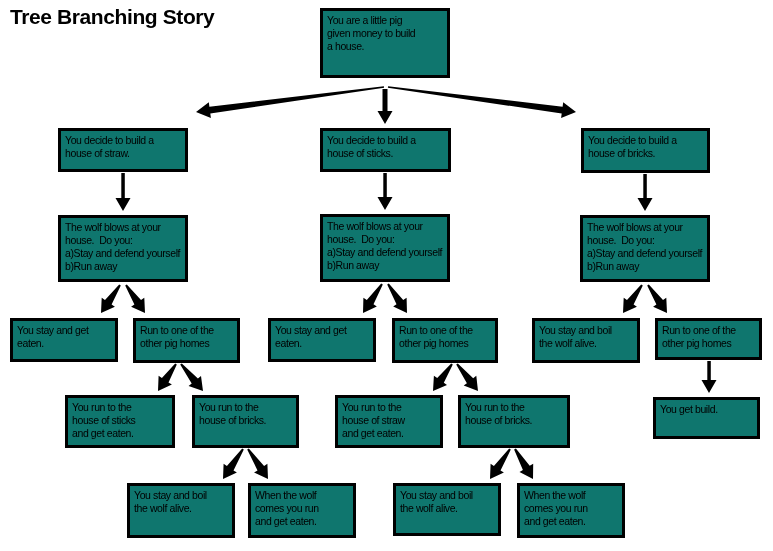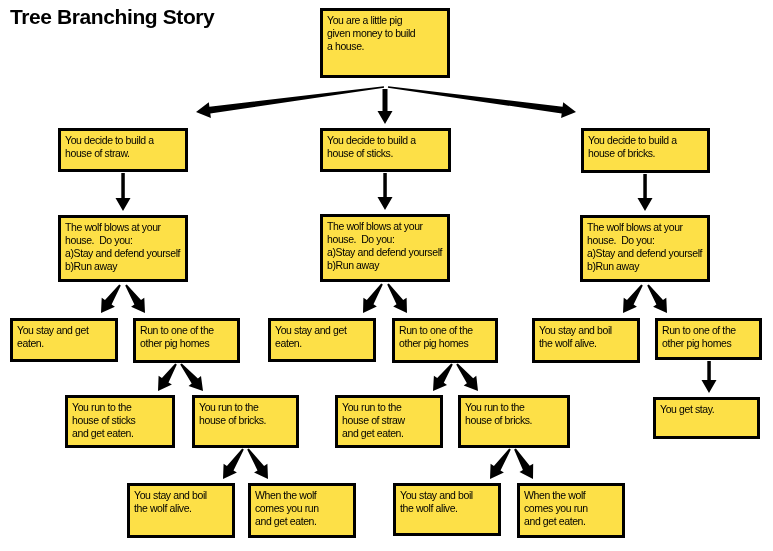--- a/index.html
+++ b/index.html
@@ -24,21 +24,21 @@
   }
   .arrows {
     position: absolute;
     left: 0;
     top: 0;
   }
   .node {
     position: absolute;
     box-sizing: border-box;
     border: 3px solid #000;
-    background: #fde047;
+    background: #0f766e;
     padding: 3px 2px 2px 4px;
     font-size: 10.5px;
     line-height: 13px;
     letter-spacing: -0.4px;
     white-space: pre-wrap;
     color: #000;
     overflow: hidden;
   }
 </style>
 </head>
@@ -107,21 +107,21 @@
   <div class="node" style="left:65px;  top:395px; width:110px; height:53px;">You run to the
 house of sticks
 and get eaten.</div>
   <div class="node" style="left:192px; top:395px; width:107px; height:53px;">You run to the
 house of bricks.</div>
   <div class="node" style="left:335px; top:395px; width:108px; height:53px;">You run to the
 house of straw
 and get eaten.</div>
   <div class="node" style="left:458px; top:395px; width:112px; height:53px;">You run to the
 house of bricks.</div>
-  <div class="node" style="left:653px; top:397px; width:107px; height:42px;">You get stay.</div>
+  <div class="node" style="left:653px; top:397px; width:107px; height:42px;">You get build.</div>
   <div class="node" style="left:127px; top:483px; width:108px; height:55px;">You stay and boil
 the wolf alive.</div>
   <div class="node" style="left:248px; top:483px; width:108px; height:55px;">When the wolf
 comes you run
 and get eaten.</div>
   <div class="node" style="left:393px; top:483px; width:108px; height:53px;">You stay and boil
 the wolf alive.</div>
   <div class="node" style="left:517px; top:483px; width:108px; height:55px;">When the wolf
 comes you run
 and get eaten.</div>

